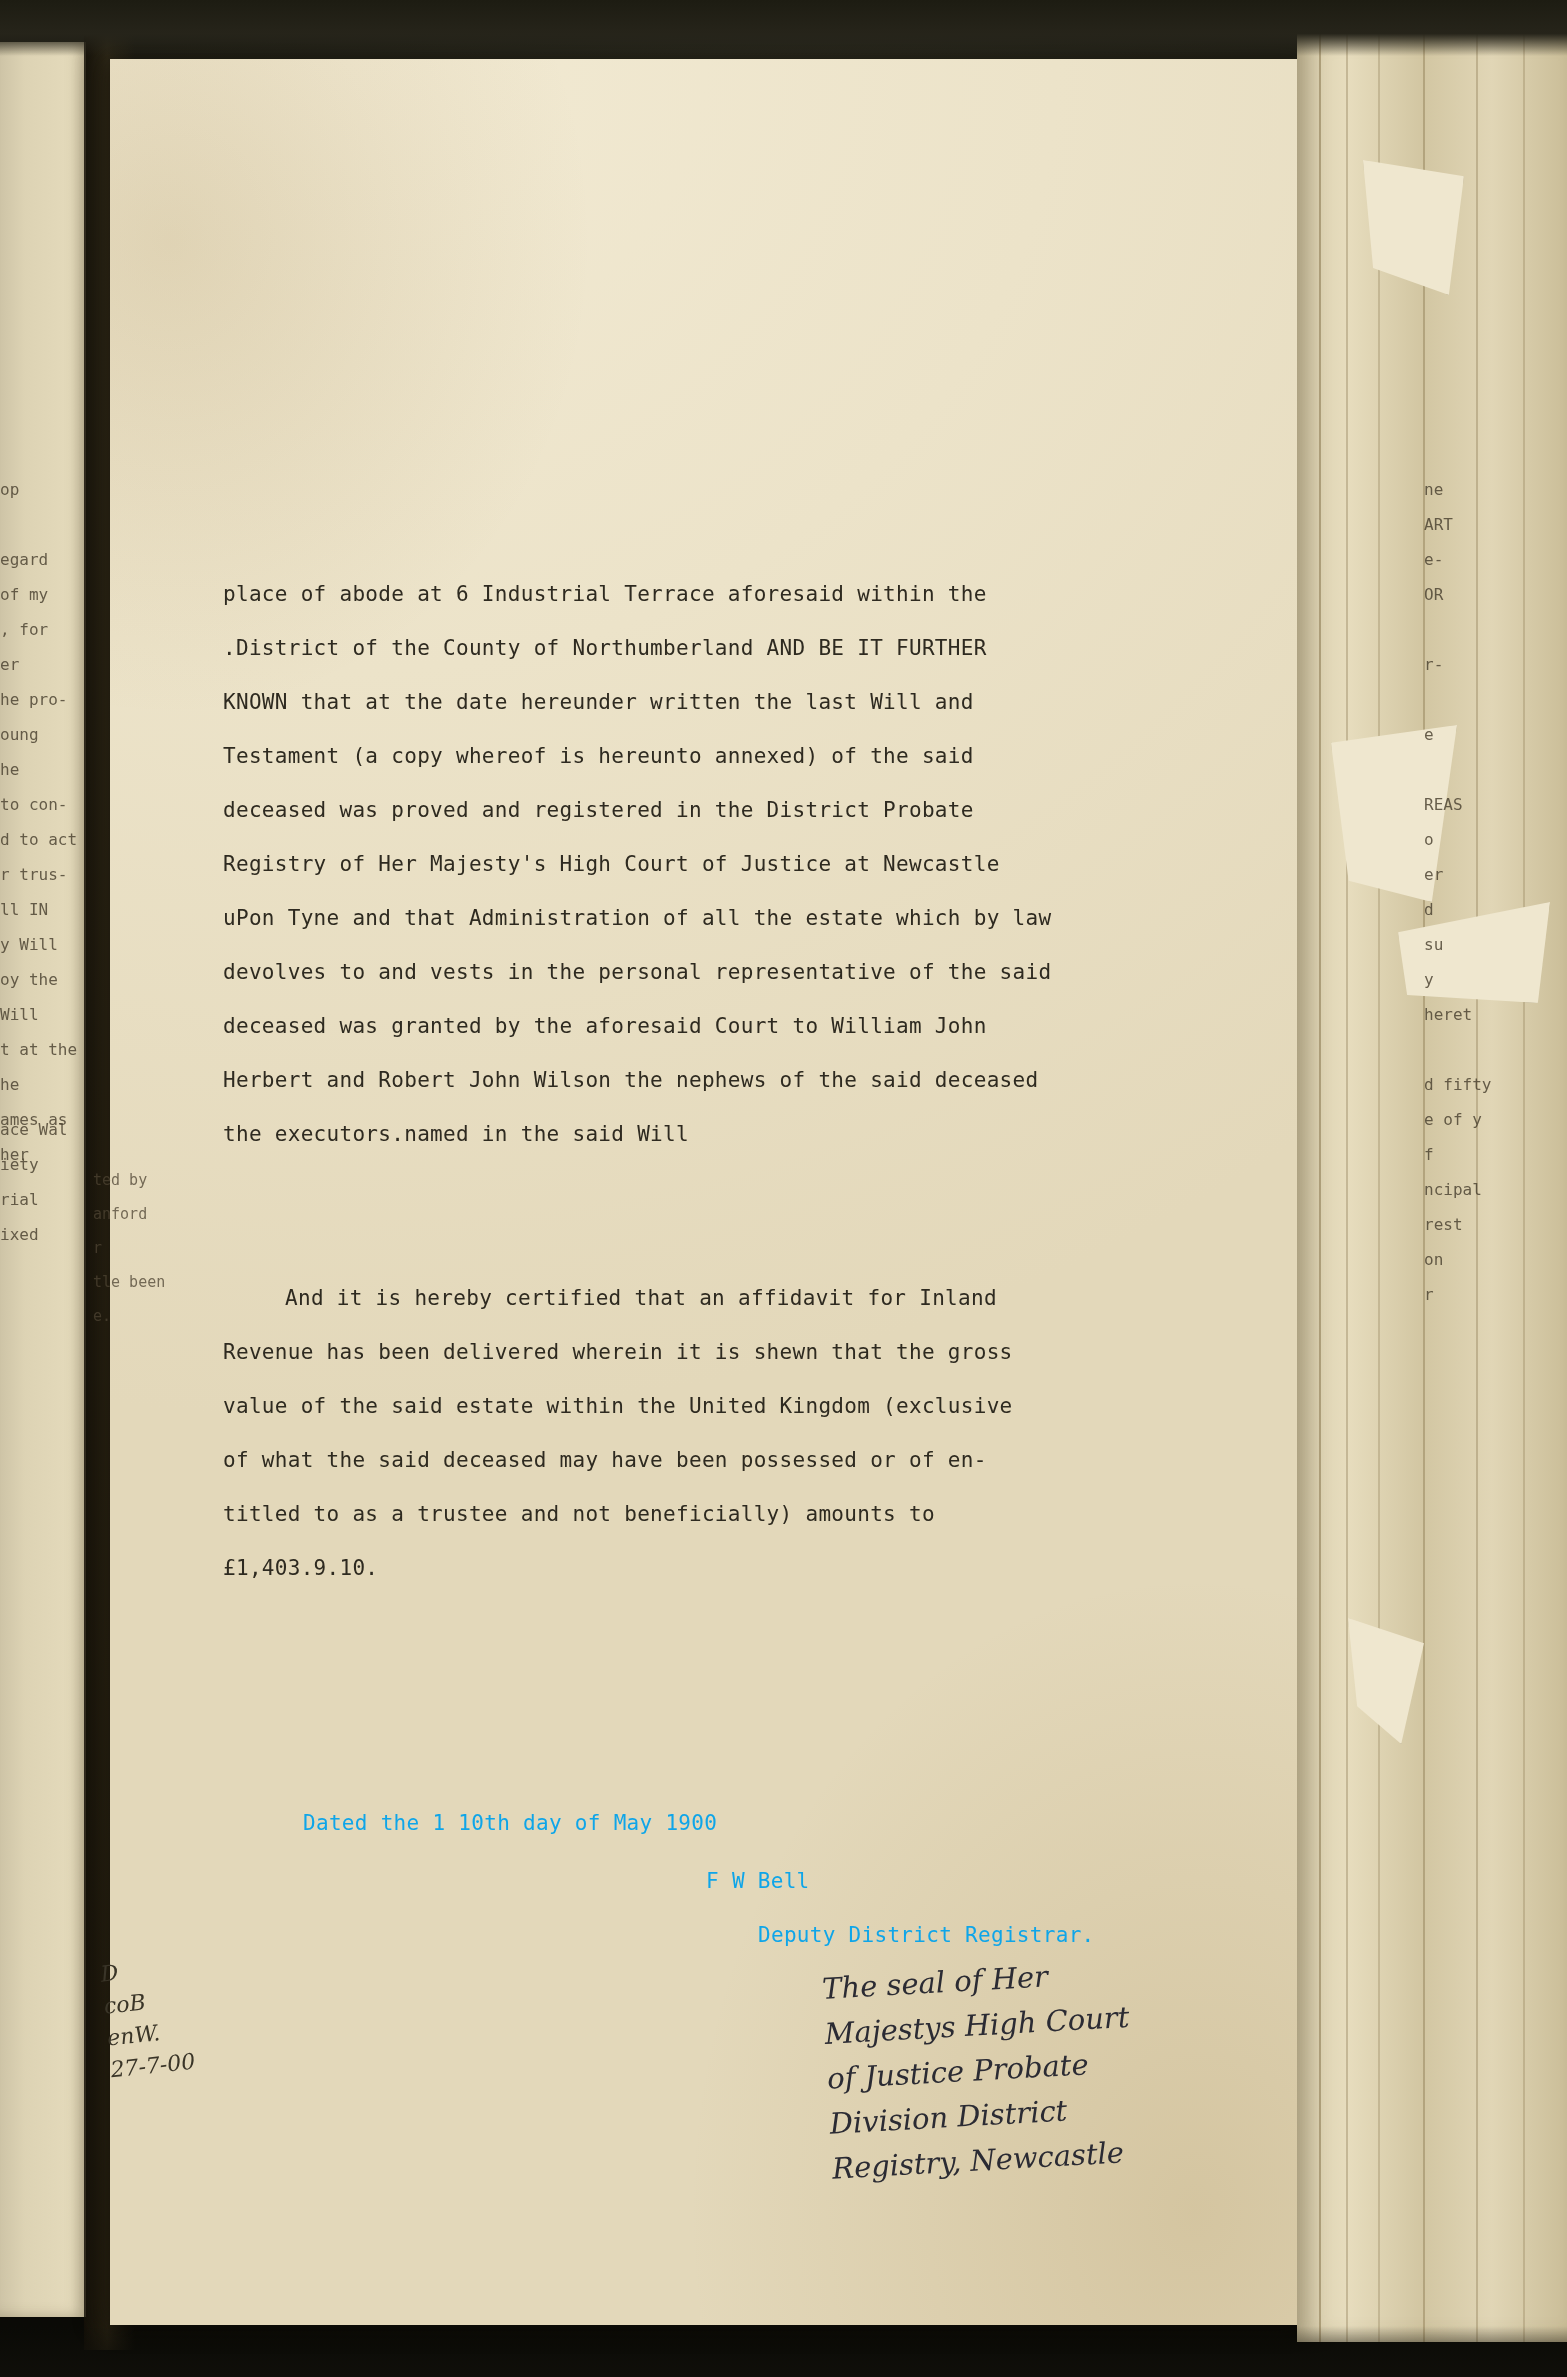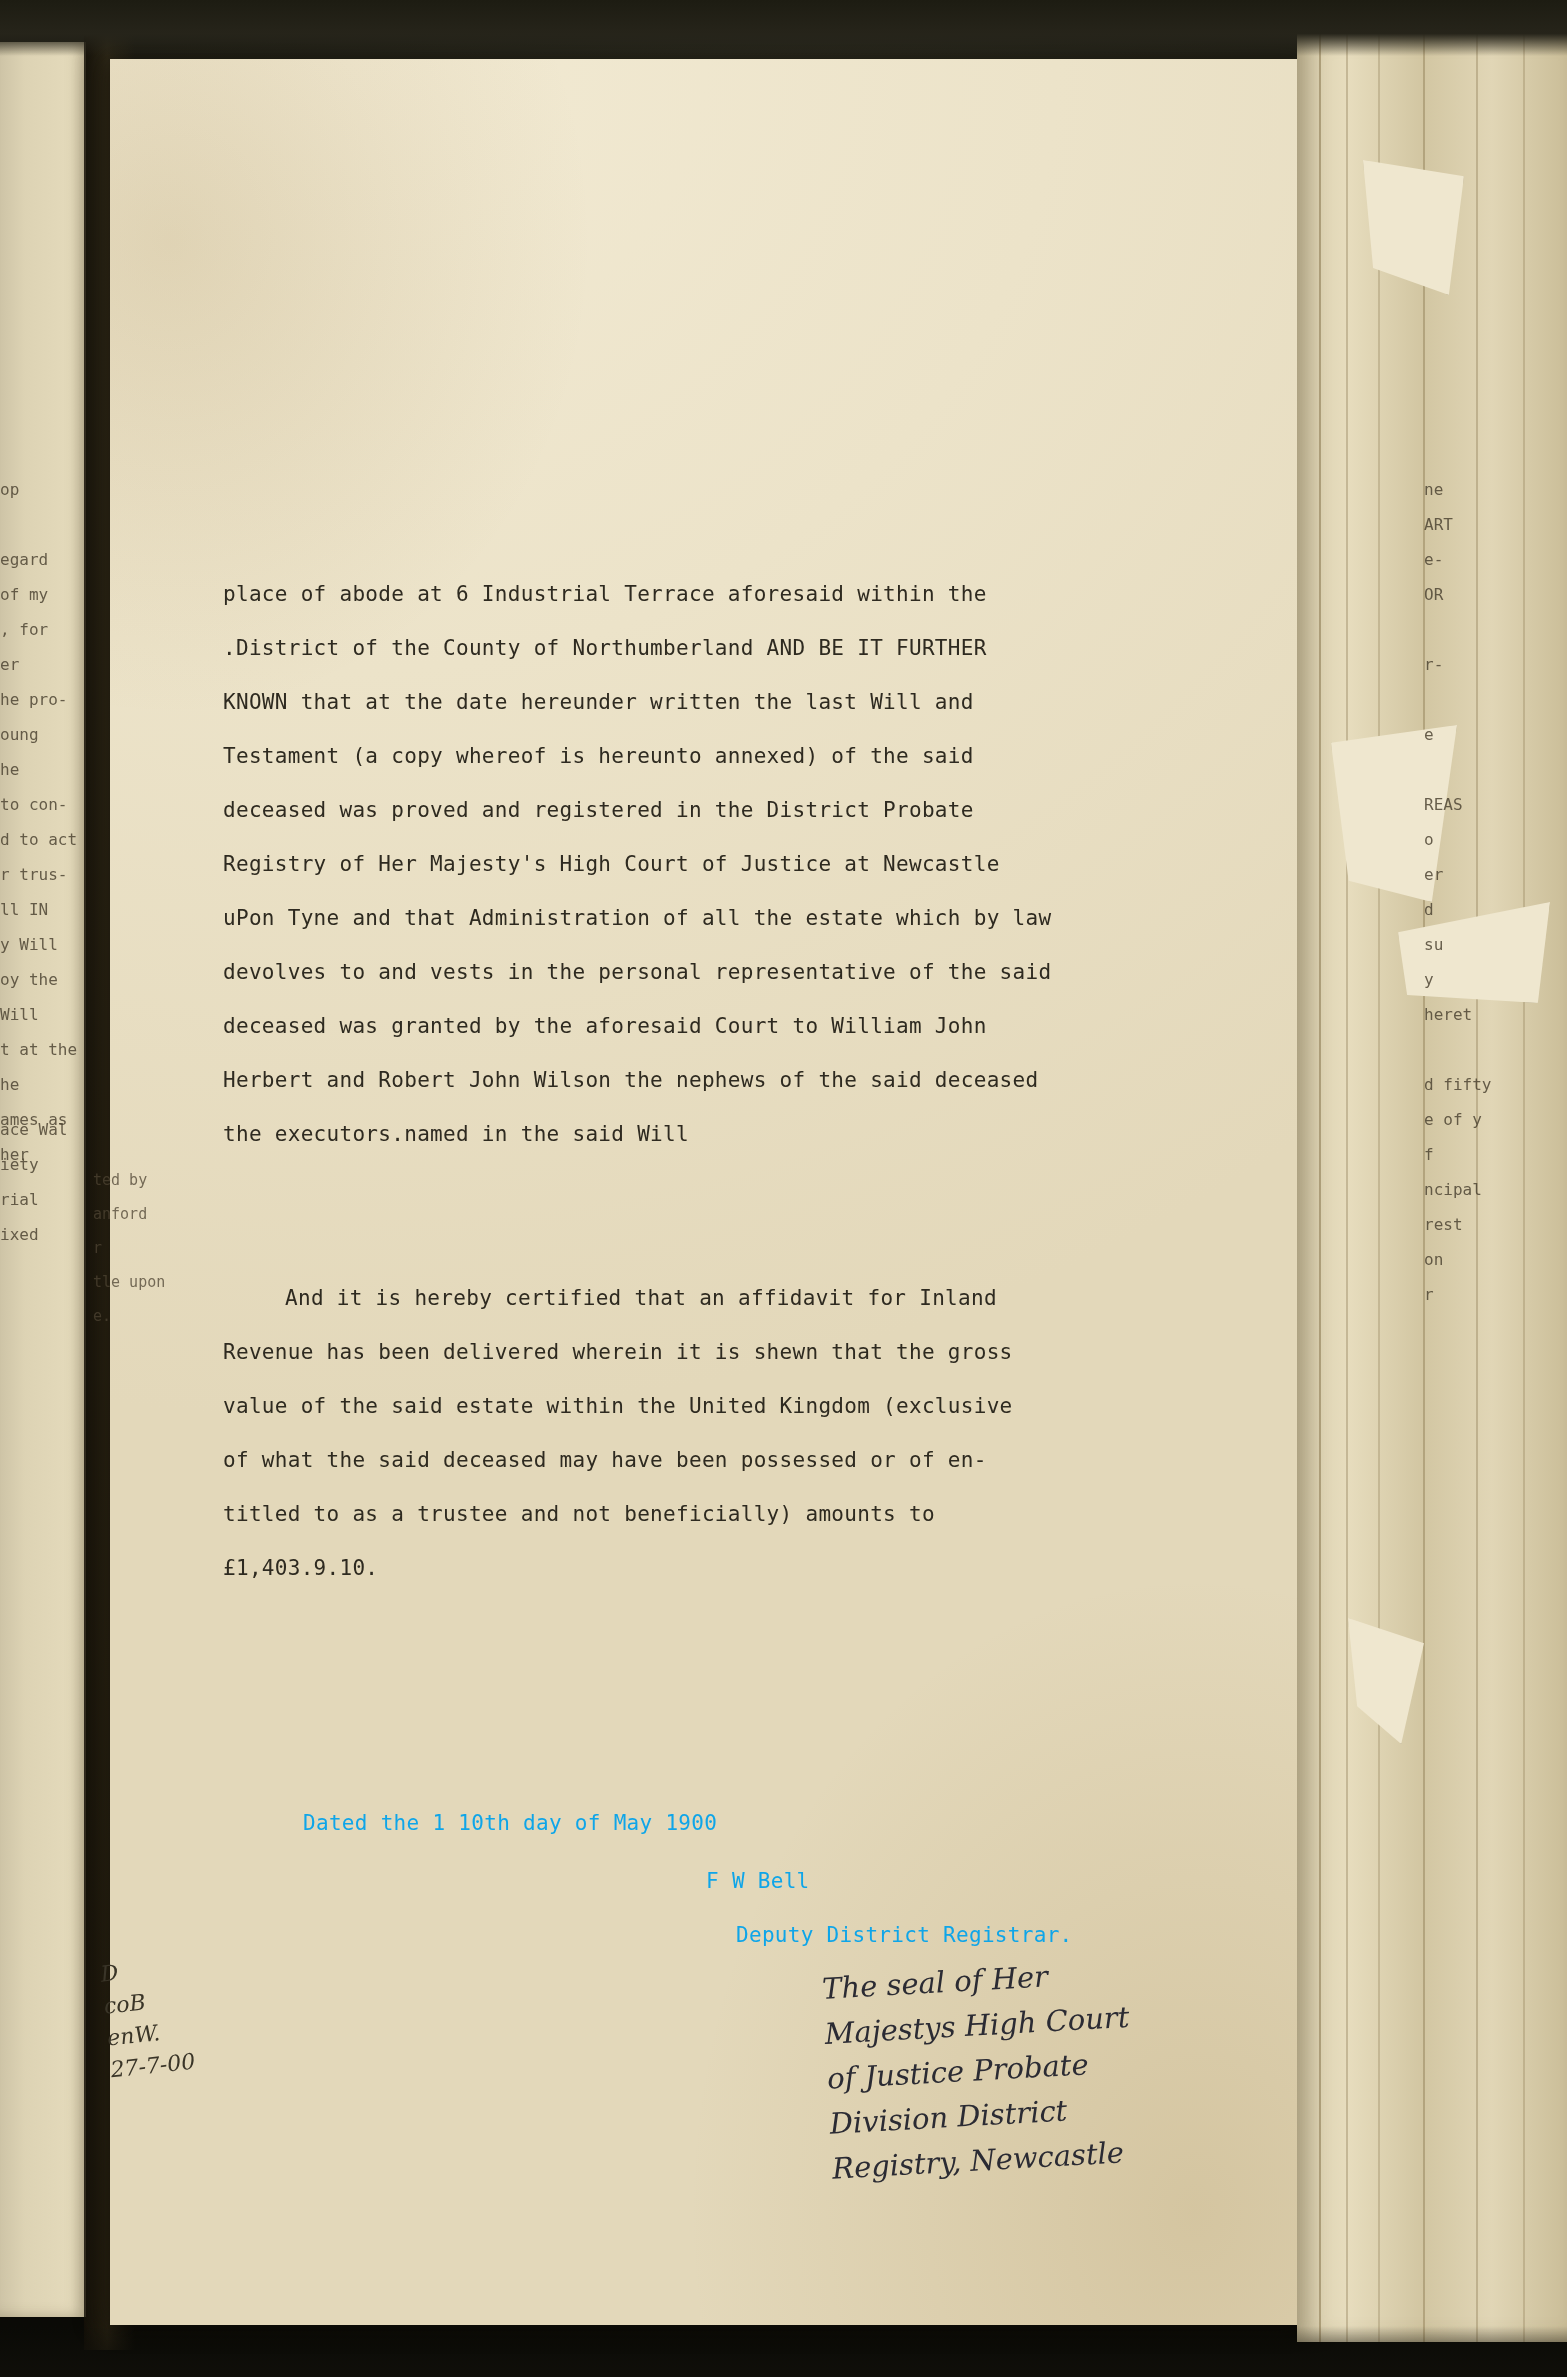--- a/index.html
+++ b/index.html
@@ -143,21 +143,21 @@
     position: absolute;
     left: 223px;
     font-family: "DejaVu Sans Mono", monospace;
     font-size: 21px;
     color: #0ea5e9;
     letter-spacing: 0.3px;
     white-space: pre;
   }
   .dated { top: 1811px; left: 303px; }
   .signer { top: 1869px; left: 706px; text-align: right; }
-  .role { top: 1923px; left: 736px; }
+  .role { top: 1923px; left: 758px; }
 
   
   .seal-hand {
     position: absolute;
     left: 821px;
     top: 1967px;
     width: 489px;
     font-family: "DejaVu Serif", serif;
     font-style: italic;
     font-size: 29px;
@@ -232,21 +232,21 @@
 rial
 ixed</div>
 
   <div class="gutter"></div>
 
   <div class="main-page"></div>
 
   <div class="ghost-mid">ted by
 anford
 r
-tle upon
+tle been
 e.</div>
 
   <div class="right-stack">
     <div class="leaf-line" style="left:22px;"></div>
     <div class="leaf-line" style="left:49px; background:rgba(120,100,58,0.3);"></div>
     <div class="leaf-line" style="left:81px; background:rgba(120,100,58,0.25);"></div>
     <div class="leaf-line" style="left:126px; background:rgba(120,100,58,0.35);"></div>
     <div class="leaf-line" style="left:179px; background:rgba(120,100,58,0.3);"></div>
     <div class="leaf-line" style="left:226px; background:rgba(120,100,58,0.25);"></div>
     <div class="torn" style="left:66px; top:126px; width:101px; height:135px; clip-path: polygon(0 0,100% 12%,85% 100%,10% 80%);"></div>

